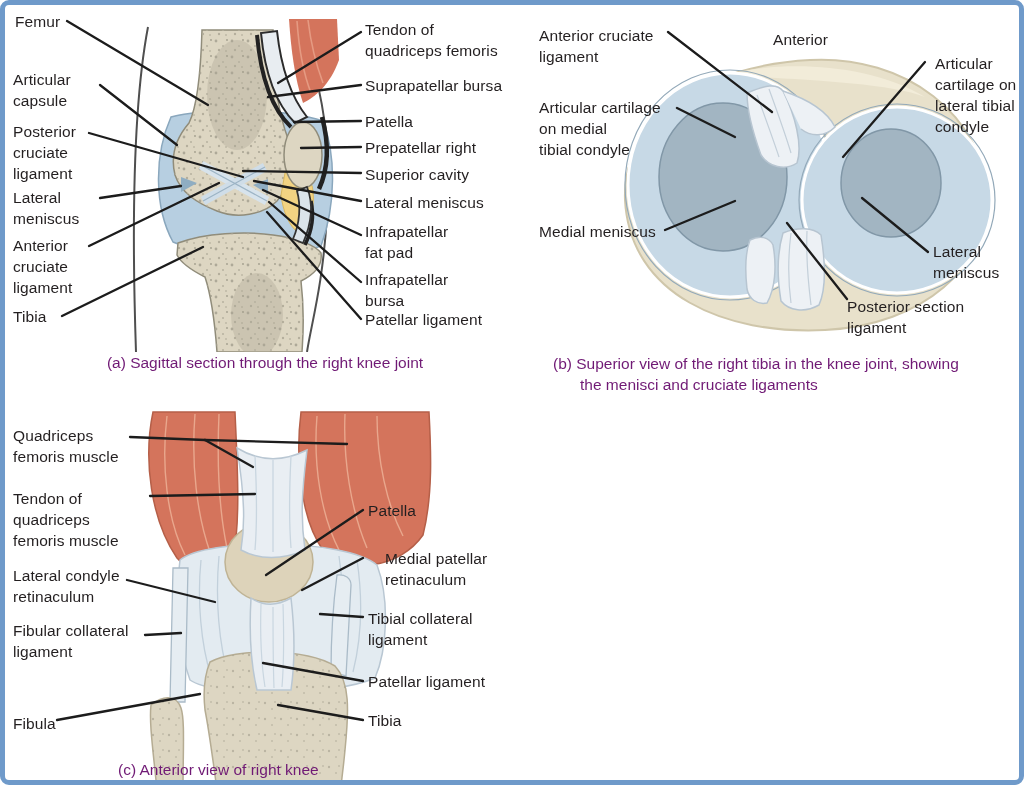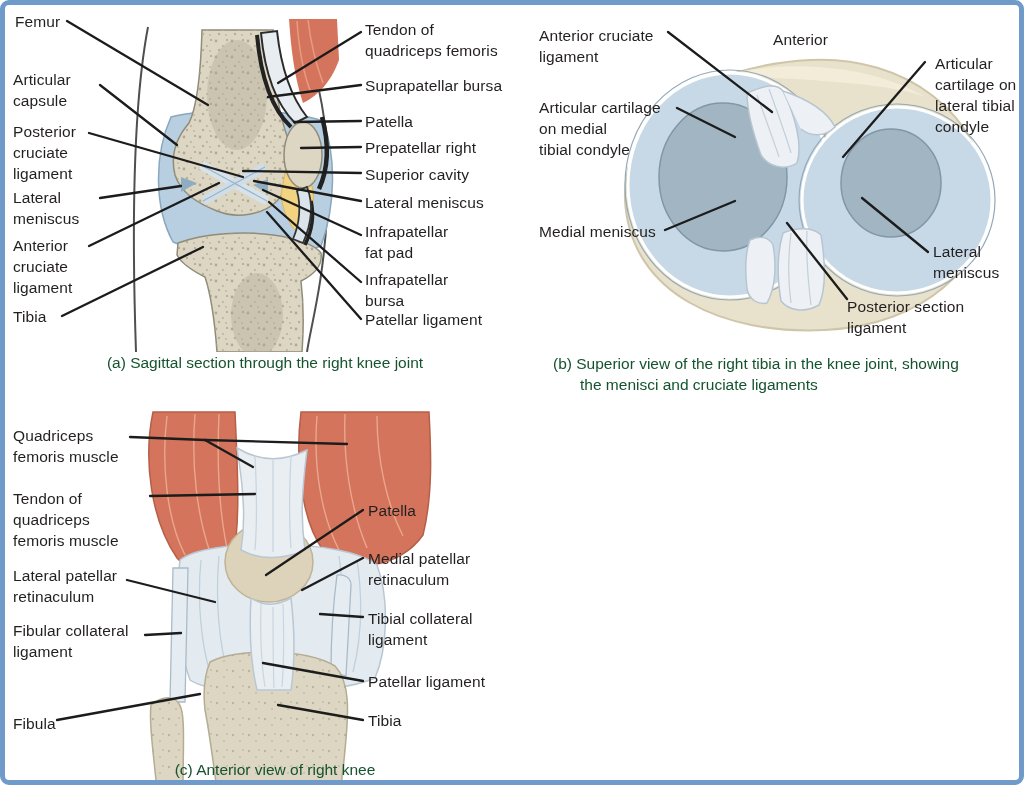--- a/index.html
+++ b/index.html
@@ -6,21 +6,21 @@
   #stage{
     position:relative;width:1024px;height:785px;background:#ffffff;
     font-family:"Liberation Sans",sans-serif;overflow:hidden;box-sizing:border-box;
     border:5px solid #6f9aca;border-radius:9px;
   }
   .lbl{
     position:absolute;font-size:15.5px;line-height:21px;color:#231f20;
     white-space:pre-line;letter-spacing:0.1px;
   }
   .cap{
-    position:absolute;font-size:15.5px;line-height:21px;color:#14532d;white-space:pre;
+    position:absolute;font-size:15.5px;line-height:21px;color:#701a75;white-space:pre;
   }
   svg{position:absolute;display:block;}
   .leader{stroke:#1c1c1c;stroke-width:2.3;stroke-linecap:round;fill:none;}
 </style>
 </head>
 <body>
 
 <div id="stage">
 
   <div>
@@ -238,28 +238,28 @@
         <line class="leader" x1="358" y1="271" x2="258" y2="253"></line>
         <line class="leader" x1="358" y1="310" x2="273" y2="295"></line>
       </g>
     </svg>
 
     <div class="lbl" style="left:8px;top:420px">Quadriceps
 femoris muscle</div>
     <div class="lbl" style="left:8px;top:483px">Tendon of
 quadriceps
 femoris muscle</div>
-    <div class="lbl" style="left:8px;top:560px">Lateral patellar
+    <div class="lbl" style="left:8px;top:560px">Lateral condyle
 retinaculum</div>
     <div class="lbl" style="left:8px;top:615px">Fibular collateral
 ligament</div>
     <div class="lbl" style="left:8px;top:708px">Fibula</div>
     <div class="lbl" style="left:363px;top:495px">Patella</div>
-    <div class="lbl" style="left:363px;top:543px">Medial patellar
+    <div class="lbl" style="left:380px;top:543px">Medial patellar
 retinaculum</div>
     <div class="lbl" style="left:363px;top:603px">Tibial collateral
 ligament</div>
     <div class="lbl" style="left:363px;top:666px">Patellar ligament</div>
     <div class="lbl" style="left:363px;top:705px">Tibia</div>
-    <div class="cap" style="left:100px;top:754px;width:340px;text-align:center">(c) Anterior view of right knee</div>
+    <div class="cap" style="left:113px;top:754px;width:340px;text-align:left">(c) Anterior view of right knee</div>
   </div>
 
 </div>
 
 </body></html>

